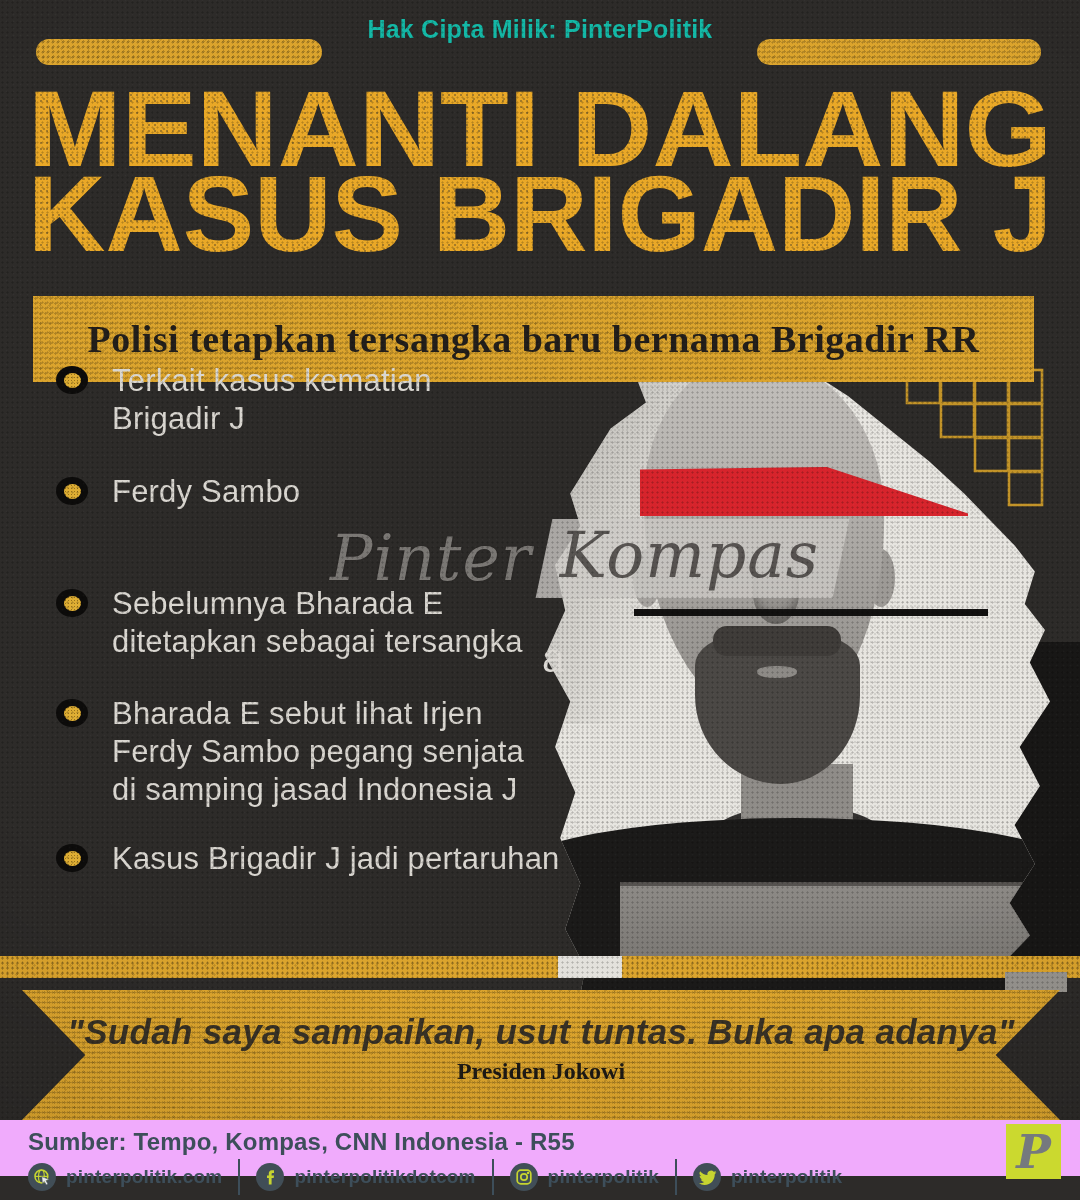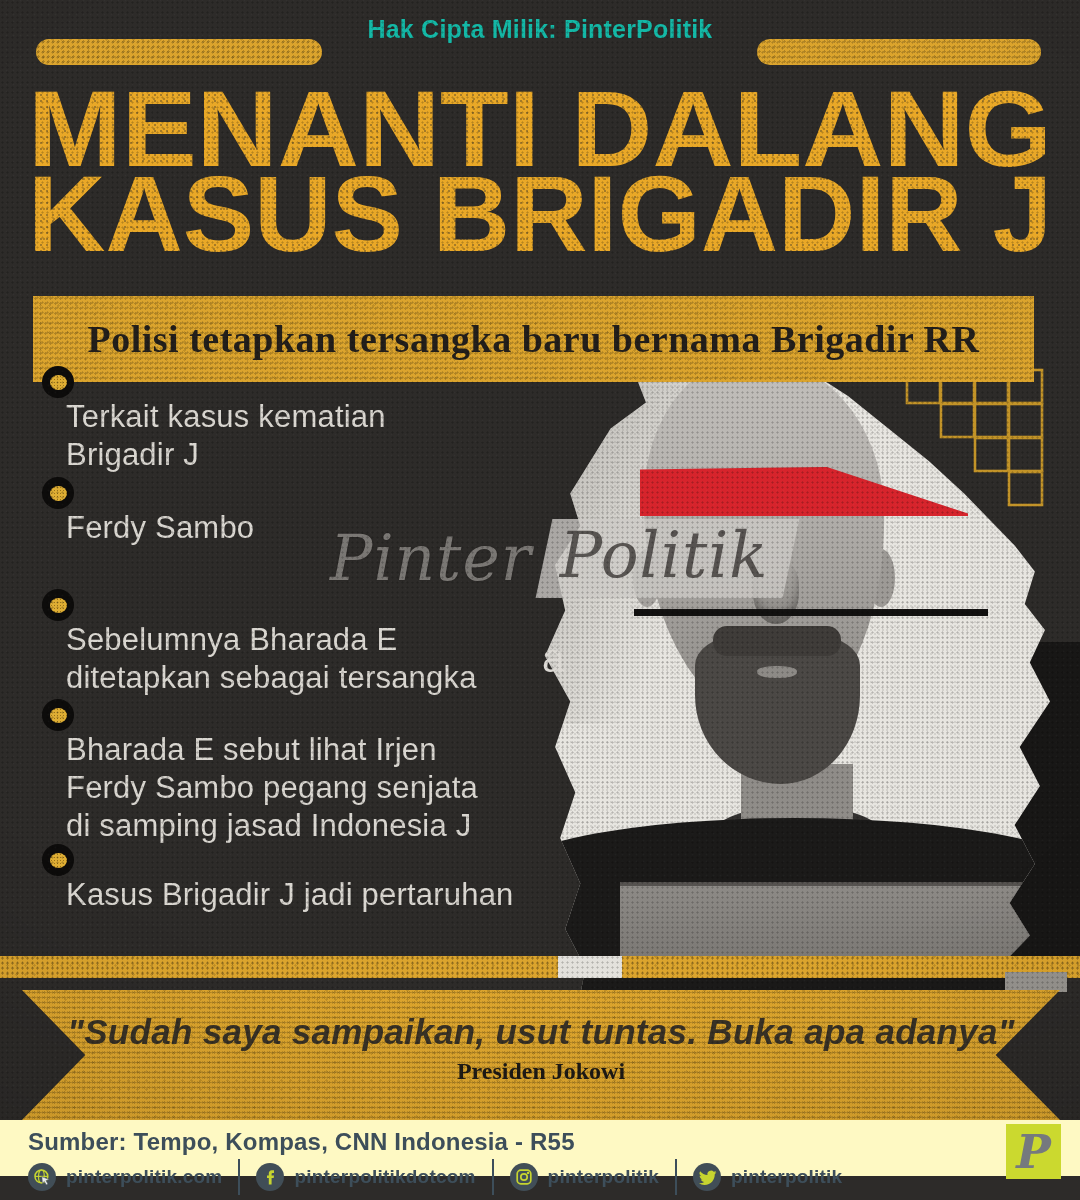--- a/index.html
+++ b/index.html
@@ -33,21 +33,21 @@
     background-image:radial-gradient(rgba(45,43,41,.95) 1.1px, transparent 1.5px),
       radial-gradient(rgba(45,43,41,.8) 1px, transparent 1.3px);
     background-size:6px 6px,10px 10px;background-position:0 0,3px 4px;opacity:.38;}
 
   .banner{left:33px;top:270px;width:1001px;height:86px;z-index:5;
     display:flex;align-items:center;justify-content:center;margin-top:26px;}
   .banner span{font-family:"Liberation Serif",serif;font-weight:bold;font-size:38px;
     color:#231f1b;letter-spacing:.5px;}
 
   
-  .bullet-row{left:42px;width:520px;z-index:5;display:flex;flex-direction:column;}
+  .bullet-row{left:56px;width:520px;z-index:5;display:flex;}
   .bullet-dot{width:32px;height:28px;border-radius:50%;background:#0d0c0b;flex:0 0 32px;
     margin-top:4px;display:flex;align-items:center;justify-content:center;}
   .bullet-dot i{display:block;width:17px;height:15px;border-radius:50%;background:#dfae33;
     background-image:radial-gradient(rgba(80,55,5,.5) .7px, transparent 1px);background-size:3px 3px;}
   .bullet-text{margin-left:24px;color:#d9d6d0;font-size:31px;line-height:38px;
     letter-spacing:.2px;font-weight:500;}
 
   
   .pattern{left:905px;top:368px;z-index:2;}
 
@@ -99,21 +99,21 @@
   .strip-white{left:558px;top:956px;width:64px;height:22px;background:#e3e1dc;z-index:8;}
   .strip-gray{left:1005px;top:972px;width:62px;height:20px;background:#97948f;z-index:8;}
   .ribbon{left:22px;top:990px;width:1038px;height:130px;z-index:9;text-align:center;
     clip-path:polygon(0 0,100% 0,93.8% 50%,100% 100%,0 100%,6.1% 50%);}
   .quote-text{margin-top:22px;font-style:italic;font-weight:600;font-size:35px;
     color:#393226;letter-spacing:.3px;}
   .quote-author{margin-top:6px;font-family:Liberation Serif, serif;font-weight:bold;
     font-size:24px;color:#1e1a15;}
 
   
-  .footer{left:0;top:1120px;width:1080px;height:56px;background:#fef9c3;z-index:30;}
+  .footer{left:0;top:1120px;width:1080px;height:56px;background:#f0abfc;z-index:30;}
   .source{position:absolute;left:28px;top:8px;font-size:24px;font-weight:bold;
     color:#3d4e5a;letter-spacing:.2px;}
   .socials{position:absolute;left:28px;top:40px;display:flex;align-items:center;height:34px;}
   .social-item{display:flex;align-items:center;}
   .icon-circle{width:28px;height:28px;border-radius:50%;background:#414e57;
     display:flex;align-items:center;justify-content:center;}
   .social-label{margin-left:10px;font-size:19px;font-weight:600;color:#3d4e5a;letter-spacing:.2px;}
   .sep{width:2px;height:36px;background:#3d4e5a;margin:0 16px;}
   .p-logo{position:absolute;left:1006px;top:4px;width:55px;height:55px;background:#cbd92f;
     display:flex;align-items:center;justify-content:center;}
@@ -173,21 +173,21 @@
     <div class="abs mouth"></div>
     <div class="abs shirt"></div>
     <div class="abs laptop"></div>
   </div>
   <div class="abs redbar"></div>
   <div class="abs mugline"></div>
 
   <div class="abs watermark">
     <span class="wm-1">Pinter</span>
     <span class="wm-box">
-      <span class="wm-2">Politik</span>
+      <span class="wm-2">Kompas</span>
     </span>
   </div>
 
   <div class="abs bullet-row" style="top:362px">
     <span class="bullet-dot">
         <i></i>
       </span>
     <div class="bullet-text">
       <div>Terkait kasus kematian</div>
       <div>Brigadir J</div>

